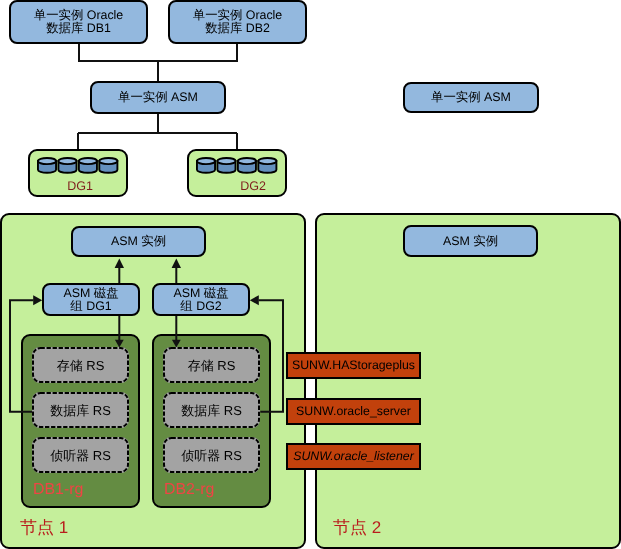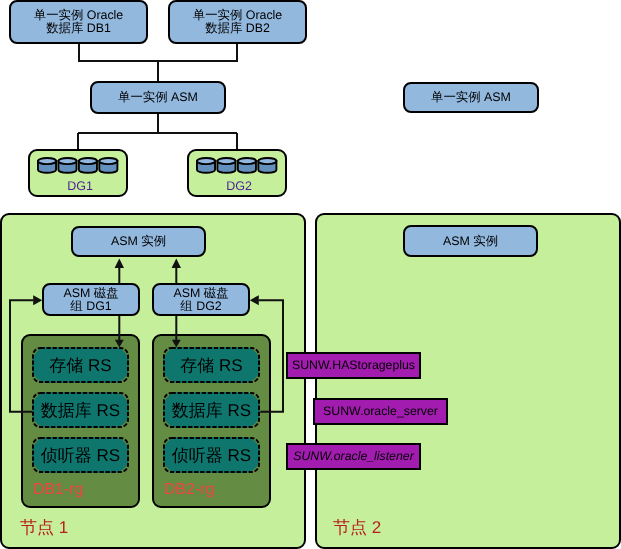--- a/index.html
+++ b/index.html
@@ -6,30 +6,30 @@
   *{-webkit-font-smoothing:antialiased;text-rendering:geometricPrecision;}
   body{width:621px;height:549px;overflow:hidden;
        font-family:"Liberation Sans",sans-serif;}
   #diagram{position:relative;width:621px;height:549px;background:#fff;}
   .node{position:absolute;box-sizing:border-box;display:flex;flex-direction:column;
         align-items:center;justify-content:center;color:#000;
         line-height:13px;white-space:nowrap;}
   .blue{background:#93b8de;border:2px solid #000;border-radius:8px;font-size:12.4px;}
   .lgreen{background:#c5ef9b;border:2px solid #000;border-radius:9px;}
   .dgreen{background:#648c42;border:2px solid #000;border-radius:9px;}
-  .cream{background:#0f766e;border:0;border-radius:16px;font-size:17px;}
+  .cream{background:#a3a3a3;border:0;border-radius:8px;font-size:13px;}
   .cream > svg.dashbox{position:absolute;left:0;top:0;width:100%;height:100%;
                        pointer-events:none;overflow:visible;}
   .cream > span{position:relative;}
-  .orange{background:#a21caf;border:2px solid #000;font-size:12.3px;
+  .orange{background:#c2410c;border:2px solid #000;font-size:12.3px;
           flex-direction:row;border-radius:0;}
   svg.lines{position:absolute;left:0;top:0;width:621px;height:549px;}
   .panel-label{position:absolute;font-size:17px;color:#b91c1c;white-space:nowrap;}
   .rg-label{position:absolute;font-size:15.9px;color:#ef4444;white-space:nowrap;}
-  .dgtext{position:absolute;font-size:12.5px;color:#4c1d95;white-space:nowrap;
+  .dgtext{position:absolute;font-size:12.5px;color:#7f1d1d;white-space:nowrap;
           text-align:center;}
   svg.disks{position:absolute;}
 </style>
 </head>
 <body>
 
 <div id="diagram">
 
   <div class="node lgreen" style="left:0px;top:213px;width:306px;height:336px;"></div>
   <div class="node lgreen" style="left:315px;top:213px;width:306px;height:336px;"></div>
@@ -120,21 +120,21 @@
         <path d="M41.85000000000001 4.05 L41.85000000000001 12.65 A9.05 3.1 0 0 0 59.95000000000001 12.65 L59.95000000000001 4.05 Z" fill="#6490be" stroke="#000" stroke-width="1.9"></path>
         <ellipse cx="50.900000000000006" cy="4.05" rx="9.05" ry="3.1" fill="#91b7de" stroke="#000" stroke-width="1.9"></ellipse>
       </g>
       <g>
         <path d="M62.30000000000001 4.05 L62.30000000000001 12.65 A9.05 3.1 0 0 0 80.4 12.65 L80.4 4.05 Z" fill="#6490be" stroke="#000" stroke-width="1.9"></path>
         <ellipse cx="71.35000000000001" cy="4.05" rx="9.05" ry="3.1" fill="#91b7de" stroke="#000" stroke-width="1.9"></ellipse>
       </g>
     </svg>
 
   <div class="dgtext" style="left:30px;top:179px;width:100px;">DG1</div>
-  <div class="dgtext" style="left:189px;top:179px;width:100px;">DG2</div>
+  <div class="dgtext" style="left:203px;top:179px;width:100px;">DG2</div>
 
   <div class="node blue" style="left:71px;top:226px;width:135px;height:31px;">
     <span>ASM 实例</span>
   </div>
   <div class="node blue" style="left:42px;top:283px;width:98px;height:33px;">
     <span>ASM 磁盘</span>
     <span>组 DG1</span>
   </div>
   <div class="node blue" style="left:152px;top:283px;width:98px;height:33px;">
     <span>ASM 磁盘</span>
@@ -184,20 +184,20 @@
   <div class="panel-label" style="left:20px;top:517px;">节点 1</div>
 
   <div class="node blue" style="left:403px;top:225px;width:135px;height:32px;">
     <span>ASM 实例</span>
   </div>
   <div class="panel-label" style="left:333px;top:517px;">节点 2</div>
 
   <div class="node orange" style="left:286px;top:352px;width:135px;height:27px;">
     <span>SUNW.HAStorageplus</span>
   </div>
-  <div class="node orange" style="left:286px;top:398px;width:135px;height:27px;margin-left:27px;">
+  <div class="node orange" style="left:286px;top:398px;width:135px;height:27px;">
     <span>SUNW.oracle_server</span>
   </div>
   <div class="node orange" style="left:286px;top:443px;width:135px;height:27px;font-style:italic;">
     <span>SUNW.oracle_listener</span>
   </div>
 
 </div>
 
 </body></html>

